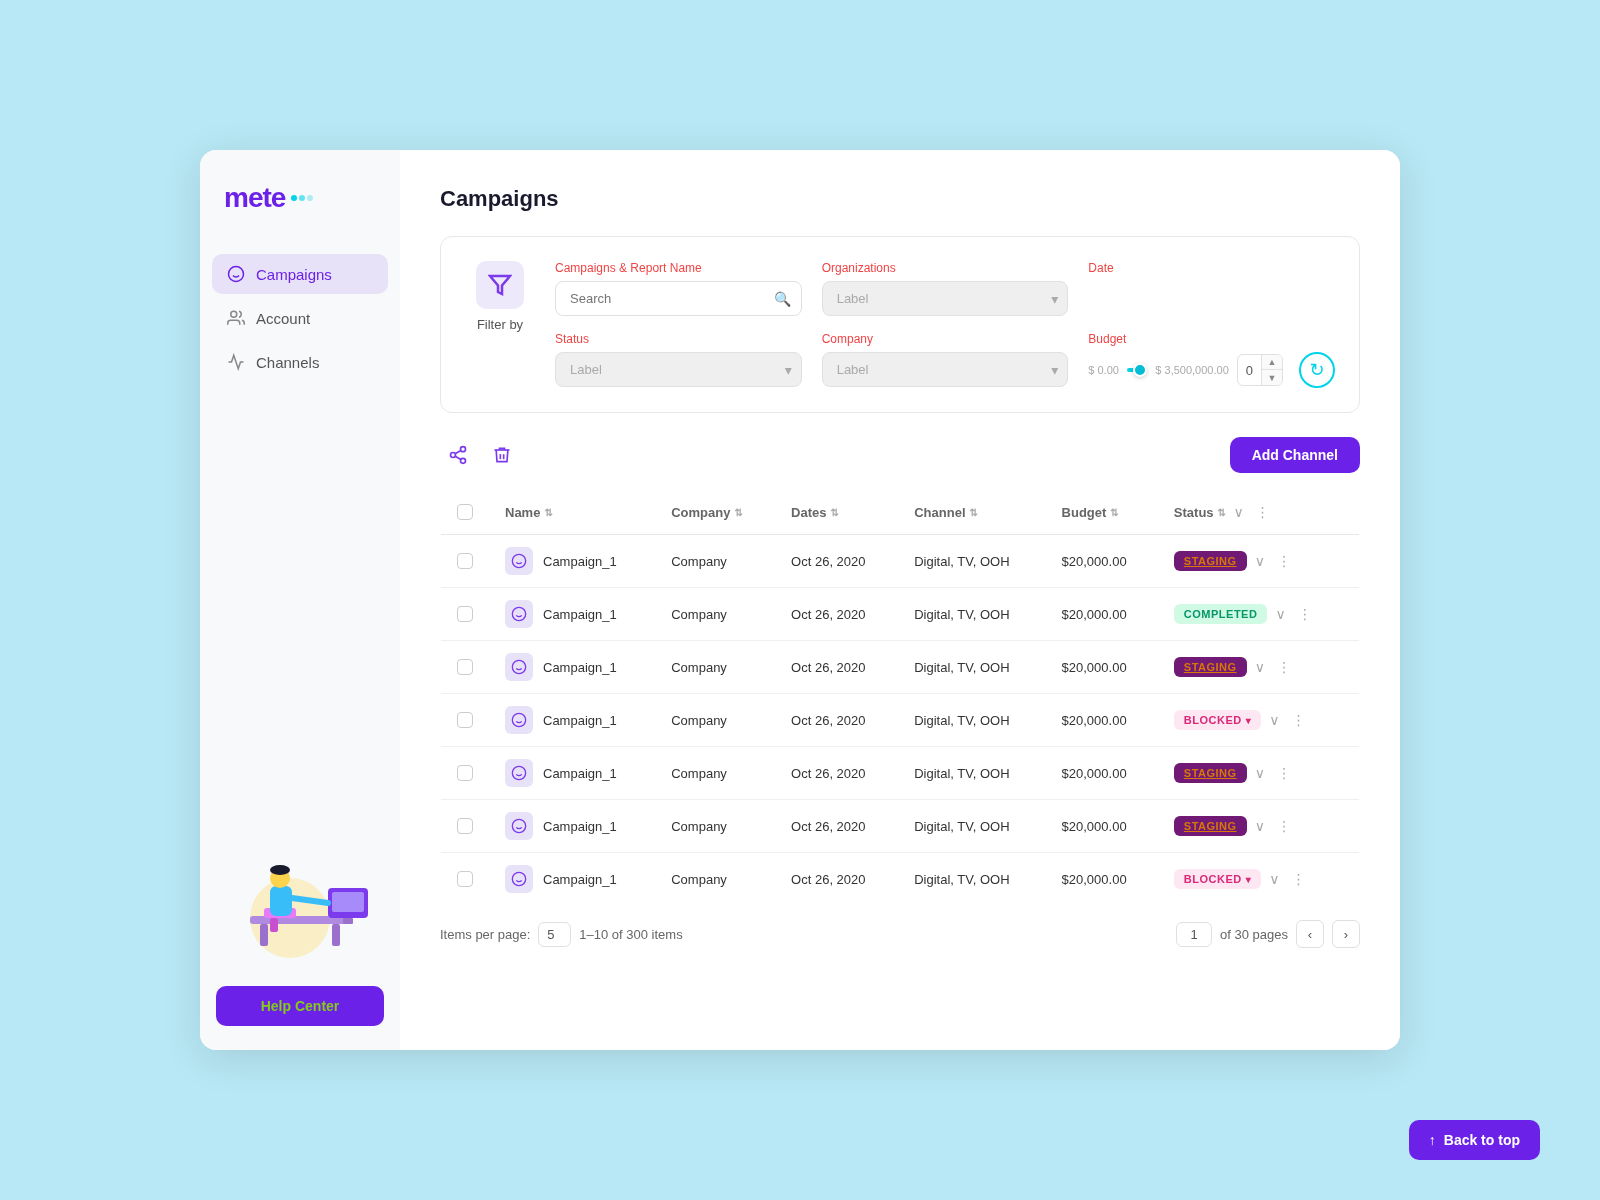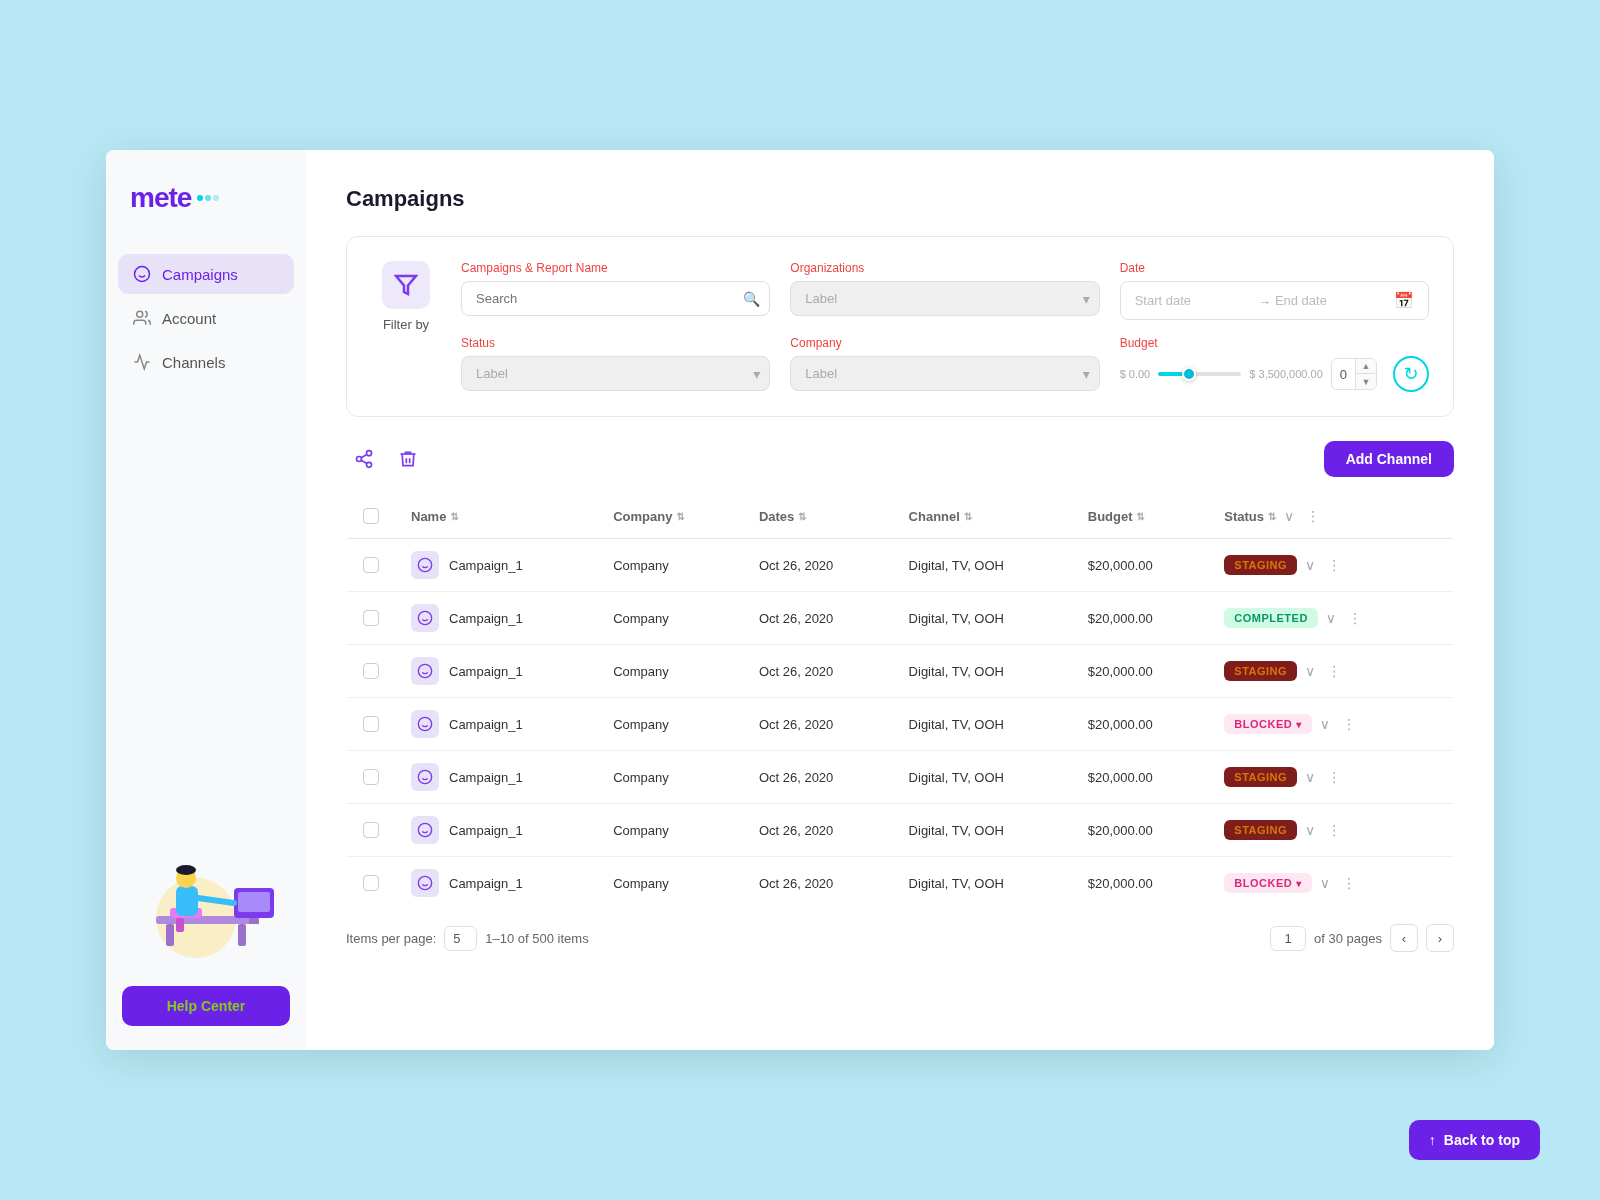--- a/index.html
+++ b/index.html
@@ -7,24 +7,24 @@
       background: #b8e8f5;
       font-family: -apple-system, BlinkMacSystemFont, 'Segoe UI', sans-serif;
       min-height: 100vh;
       display: flex;
       align-items: center;
       justify-content: center;
       padding: 40px;
     }
     .app-container {
       display: flex;
-      width: 1388px;
+      width: 1200px;
       min-height: 900px;
       background: #f0f4f8;
-      border-radius: 8px;
+      border-radius: 16px;
       overflow: hidden;
       box-shadow: 0 8px 40px rgba(0,0,0,0.12);
     }
     
     .sidebar {
       width: 200px;
       background: #f8f9fb;
       display: flex;
       flex-direction: column;
       padding: 32px 0 24px 0;
@@ -368,22 +368,23 @@
     }
     .status-badge {
       padding: 4px 10px;
       border-radius: 6px;
       font-size: 11px;
       font-weight: 700;
       letter-spacing: 0.5px;
       text-transform: uppercase;
     }
     .status-staging {
-      background: #7f1d1d;
+      background: #701a75;
       color: #d97706;
+      text-decoration: underline;
     }
     .status-completed {
       background: #d1fae5;
       color: #059669;
     }
     .status-blocked {
       background: #fce7f3;
       color: #db2777;
       display: inline-flex;
       align-items: center;
@@ -588,26 +589,20 @@
           <div class="filter-input-wrap">
             <select class="filter-input" style="padding-right:28px;">
               <option>Label</option>
             </select>
             <span class="filter-input-icon">▾</span>
           </div>
         </div>
 
         <div class="filter-field-group">
           <label class="filter-field-label">Date</label>
-          <div class="date-range-input" style="border:1px solid #e0e0e0;border-radius:8px;display:flex;align-items:center;padding:9px 14px;font-size:13px;color:#bbb;cursor:pointer;">
-            <span style="flex:1;">Start date</span>
-            <span class="date-arrow">→</span>
-            <span style="flex:1;">End date</span>
-            <span style="color:#aaa;font-size:16px;">📅</span>
-          </div>
         </div>
 
         <div class="filter-field-group">
           <label class="filter-field-label">Status</label>
           <div class="filter-input-wrap">
             <select class="filter-input" style="padding-right:28px;">
               <option>Label</option>
             </select>
             <span class="filter-input-icon">▾</span>
           </div>
@@ -882,21 +877,21 @@
     </table>
 
     <div class="pagination-row">
       <div class="pagination-left">
         <span>Items per page:</span>
         <select class="items-select">
           <option>5</option>
           <option>10</option>
           <option>25</option>
         </select>
-        <span>1–10 of 500 items</span>
+        <span>1–10 of 300 items</span>
       </div>
       <div class="pagination-right">
         <input type="text" class="page-num-input" value="1" style="">
         <span>of 30 pages</span>
         <button class="page-nav-btn">‹</button>
         <button class="page-nav-btn">›</button>
       </div>
     </div>
   </div>
 </div>

